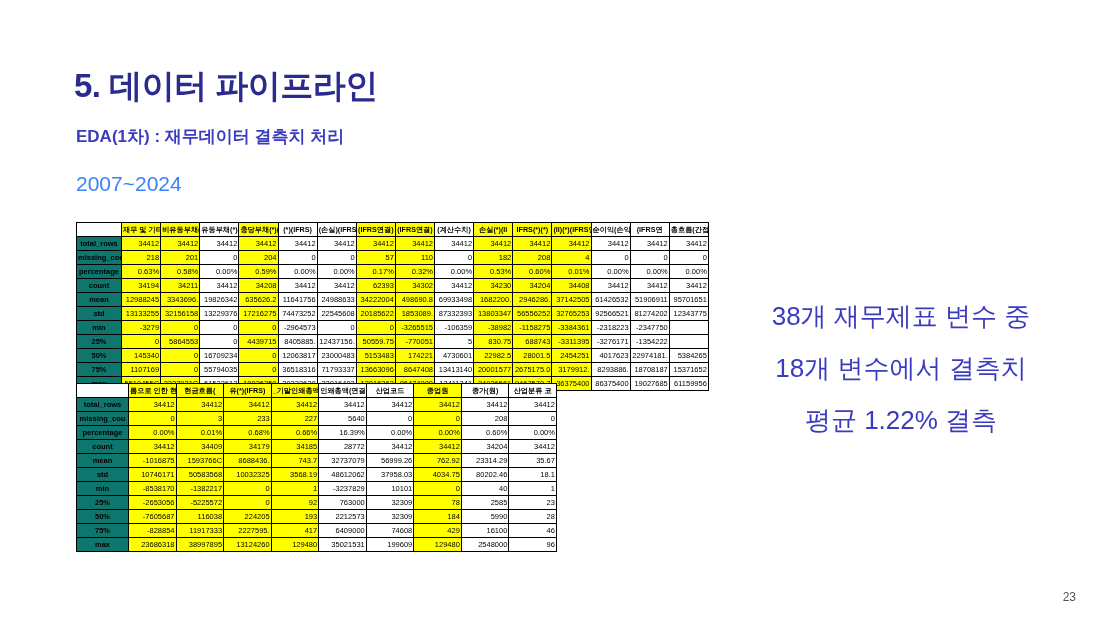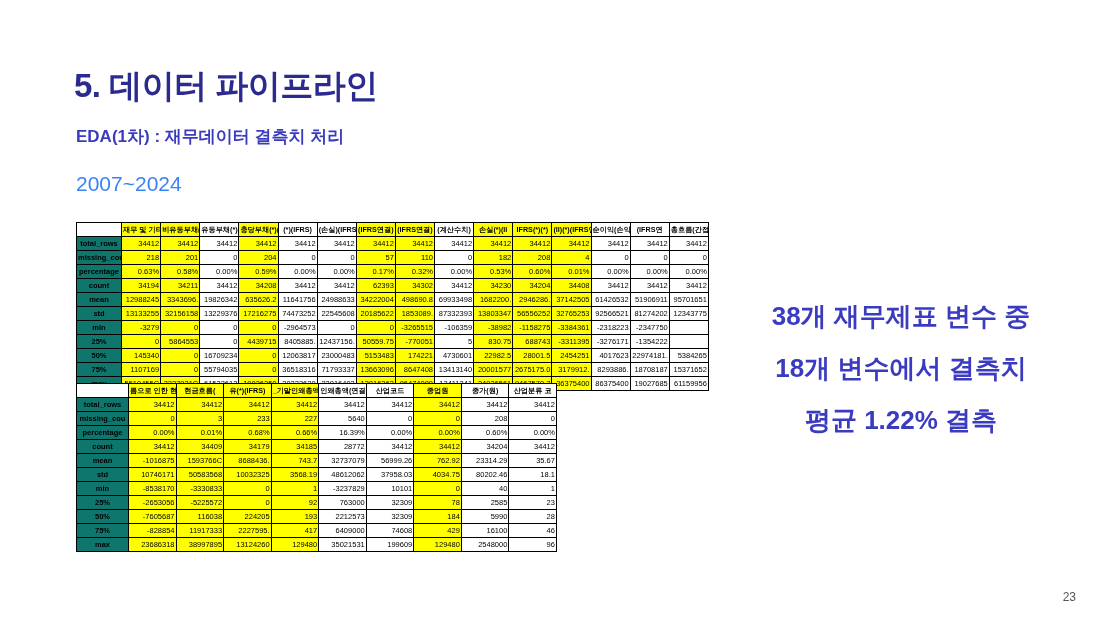--- a/index.html
+++ b/index.html
@@ -44,21 +44,21 @@
     font-weight: normal;
     color: #3b82f6;
   }
   .side-note {
     position: absolute;
     left: 690px;
     top: 290px;
     width: 390px;
     text-align: center;
     font-size: 26px;
-    font-weight: bold;
+    font-weight: normal;
     color: #3b3bc0;
     line-height: 2.0;
   }
   .side-note div {
     white-space: nowrap;
   }
   .page-number {
     position: absolute;
     right: 26px;
     bottom: 17px;
@@ -458,21 +458,21 @@
           <td class="hl">3568.19</td>
           <td>48612062</td>
           <td>37958.03</td>
           <td class="hl">4034.75</td>
           <td>80202.46</td>
           <td>18.1</td>
         </tr>
         <tr>
           <td class="rowhdr">min</td>
           <td class="hl">-8538170</td>
-          <td class="hl">-3330833</td>
+          <td class="hl">-1382217</td>
           <td class="hl">0</td>
           <td class="hl">1</td>
           <td>-3237829</td>
           <td>10101</td>
           <td class="hl">0</td>
           <td>40</td>
           <td>1</td>
         </tr>
         <tr>
           <td class="rowhdr">25%</td>

